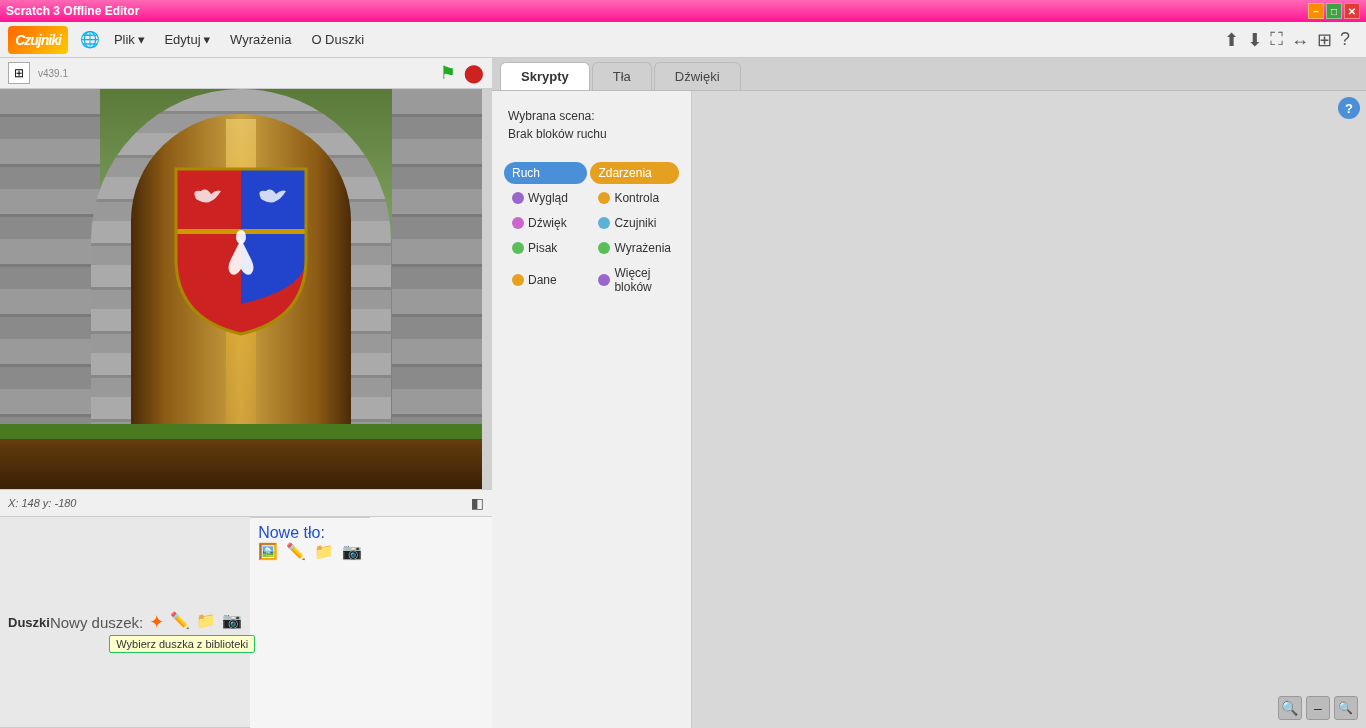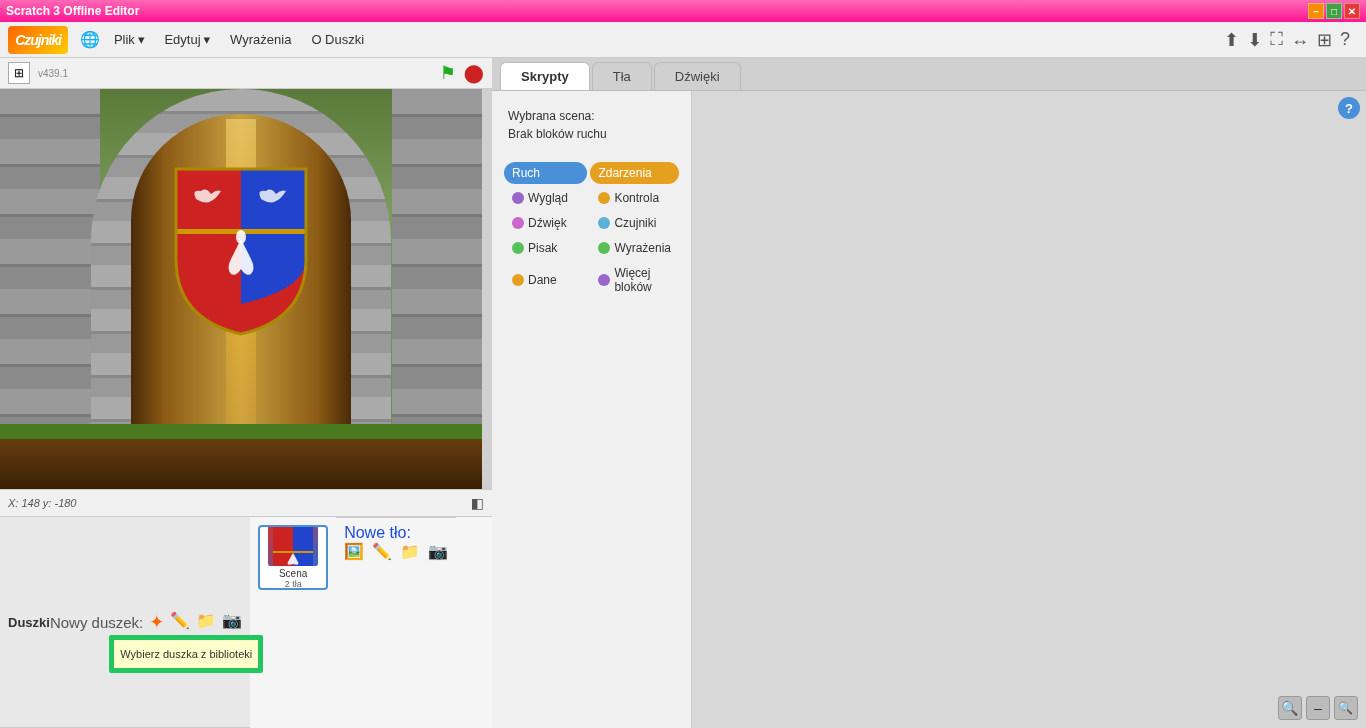--- a/index.html
+++ b/index.html
@@ -155,22 +155,22 @@
     #sprites-title { font-weight: bold; font-size: 13px; color: #333; }
     #new-sprite-label { margin-left: auto; font-size: 15px; color: #555; margin-right: 6px; }
     .sprite-tools { display: flex; gap: 6px; }
     .sprite-tool { font-size: 16px; cursor: pointer; color: #555; position: relative; }
 
     
     .tooltip-box {
       position: absolute;
       top: 24px; left: -40px;
       background: #ffffcc;
-      border: 5px solid #22c55e;
-      padding: 8px 6px;
+      border: 1px solid #22c55e;
+      padding: 2px 6px;
       font-size: 11px;
       color: #333;
       white-space: nowrap;
       z-index: 100;
       border-radius: 2px;
     }
 
     #sprites-content {
       display: flex;
       padding: 8px;
@@ -443,34 +443,20 @@
           <div class="sprite-tool" style="position:relative;">
             <span style="font-size:18px;color:#ff6600;">✦</span>
             <div class="tooltip-box">Wybierz duszka z biblioteki</div>
           </div>
           <div class="sprite-tool">✏️</div>
           <div class="sprite-tool">📁</div>
           <div class="sprite-tool">📷</div>
         </div>
       </div>
 
-      <div id="sprites-content">
-        <div class="sprite-thumb">
-          <div class="sprite-thumb-img">
-            <svg viewBox="0 0 50 40" width="50" height="40">
-              <rect x="5" y="0" width="40" height="40" fill="#cc2222" rx="2"></rect>
-              <rect x="25" y="0" width="20" height="40" fill="#2244cc" rx="2"></rect>
-              <path d="M5,25 L45,25 L45,27 L5,27 Z" fill="#cc9900"></path>
-              <path d="M25,27 Q22,32 20,36 Q18,40 25,38 Q32,40 30,36 Q28,32 25,27 Z" fill="white" opacity="0.9"></path>
-            </svg>
-          </div>
-          <div class="sprite-name">Scena</div>
-          <div class="sprite-count">2 tła</div>
-        </div>
-      </div>
 
       <div id="bg-section">
         <div id="bg-label">Nowe tło:</div>
         <div id="bg-tools">
           <span class="bg-tool">🖼️</span>
           <span class="bg-tool">✏️</span>
           <span class="bg-tool">📁</span>
           <span class="bg-tool">📷</span>
         </div>
       </div>

